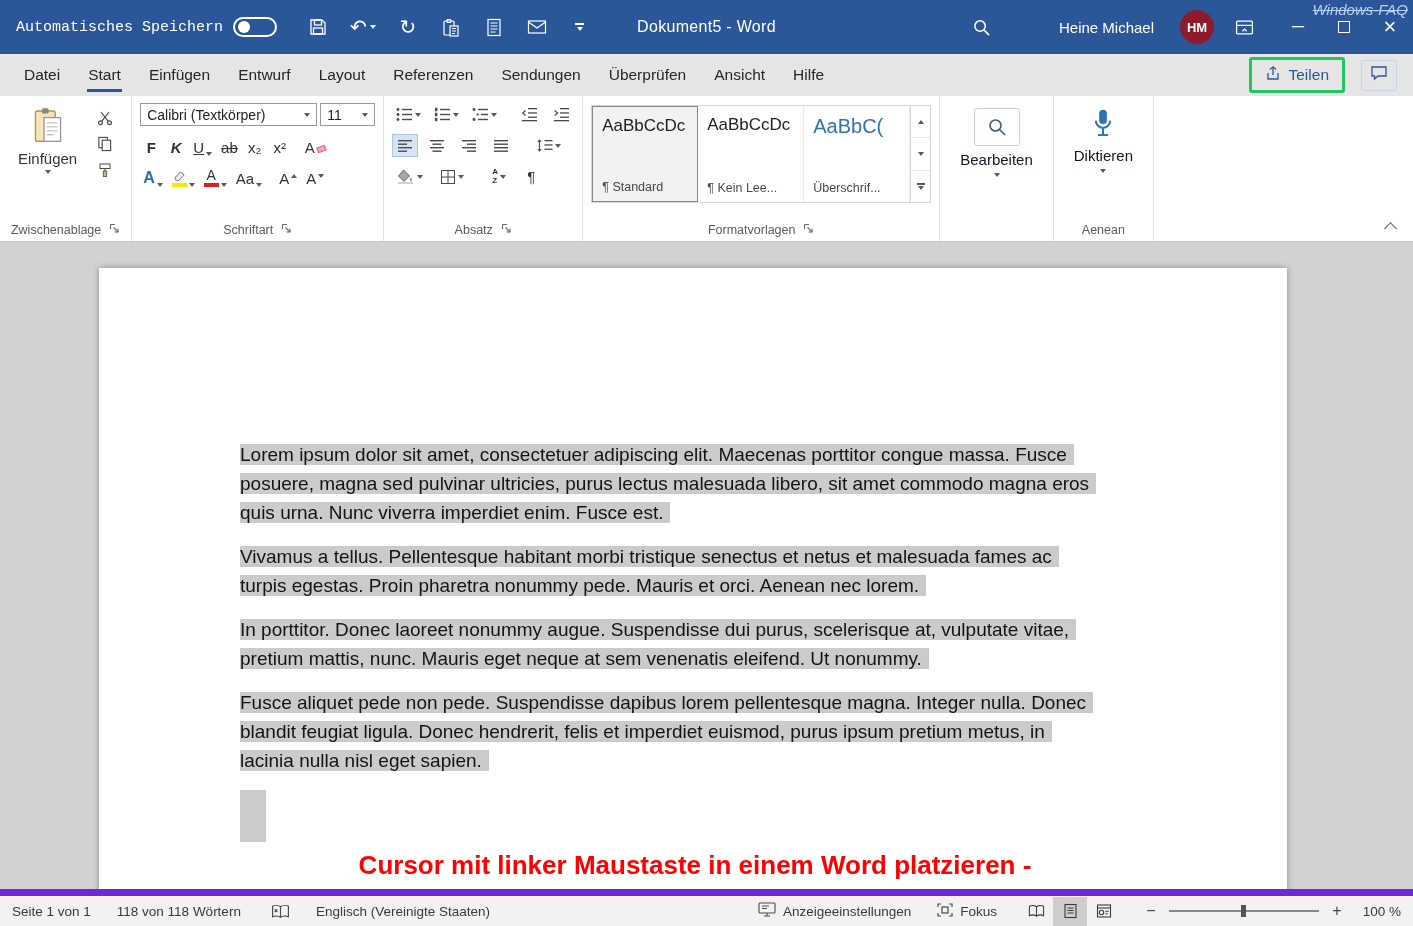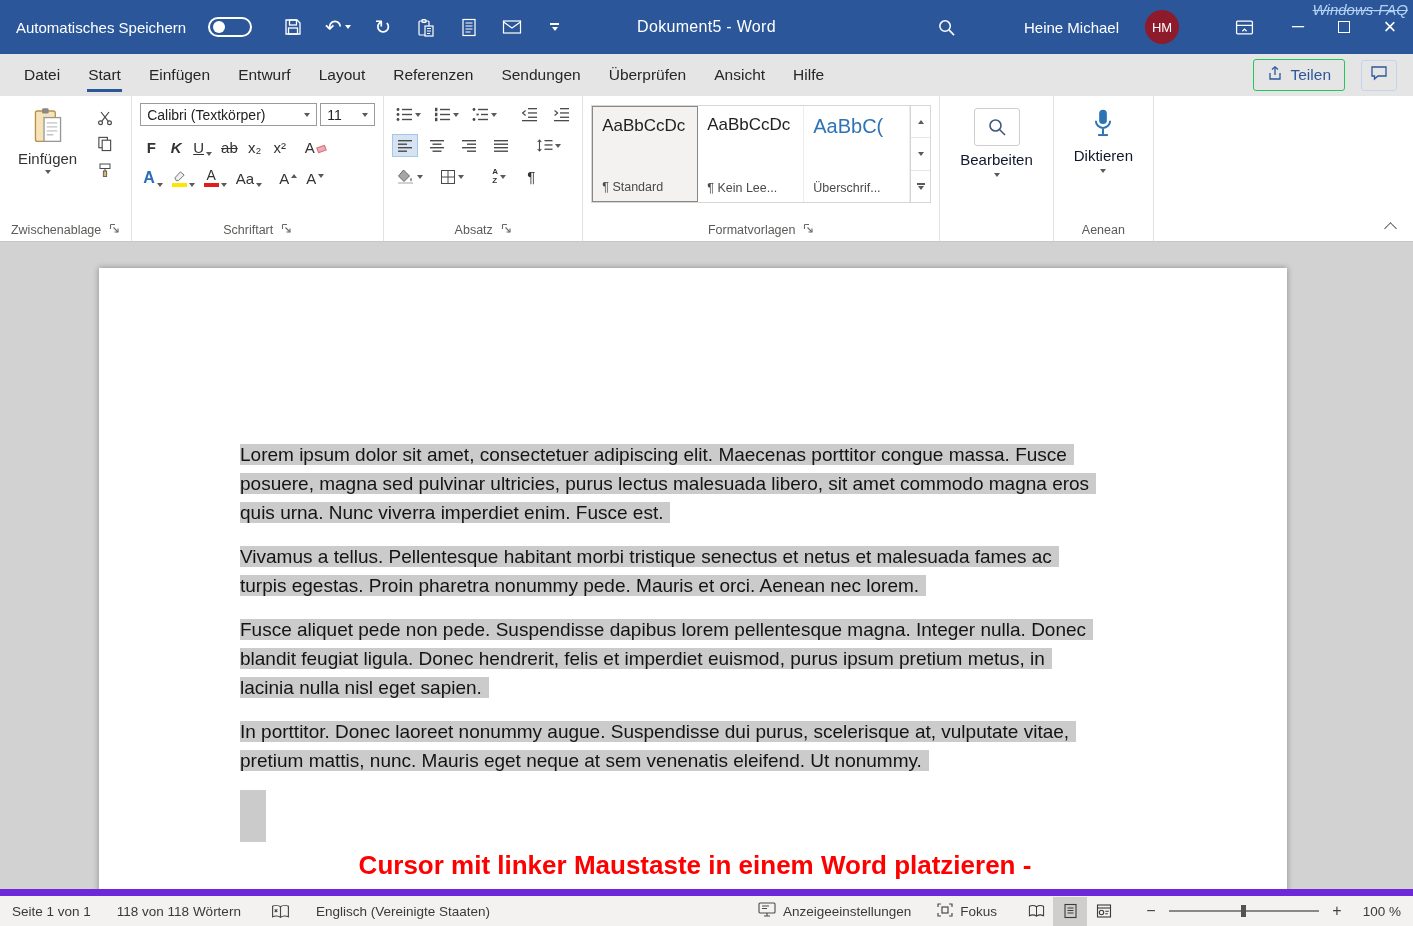--- a/index.html
+++ b/index.html
@@ -1,47 +1,47 @@
 <!DOCTYPE html>
 <html style="--titlebar-bg: #2b579a; --accent: #2b579a; --avatar-bg: #8e1b2b; --selection: #cbcbcb; --red-text: #fe0000; --heading-blue: #2e74b5; --doc-bg: #d2d2d2; --highlight-yellow: #ffe600; --font-color-red: #e21d1d;"><head>
 <meta charset="utf-8">
 <style>
   *{margin:0;padding:0;box-sizing:border-box;}
   html,body{width:1413px;height:926px;overflow:hidden;font-family:"Liberation Sans","DejaVu Sans",sans-serif;}
   .window{width:1413px;height:926px;display:flex;flex-direction:column;background:#fff;}
 
   
   .titlebar{height:54px;background:var(--titlebar-bg,#2b579a);display:flex;align-items:center;color:#fff;padding-left:16px;position:relative;flex-shrink:0;}
-  .autosave{display:flex;align-items:center;gap:22px;font-size:15px;}
+  .autosave{display:flex;align-items:center;gap:10px;font-size:15px;font-family:Liberation Mono, monospace;}
   .toggle{width:44px;height:20px;border:2px solid #fff;border-radius:11px;position:relative;cursor:pointer;}
   .toggle .knob{position:absolute;left:3px;top:2px;width:12px;height:12px;border-radius:50%;background:#fff;}
   .qat{display:flex;align-items:center;gap:21px;margin-left:30px;}
   .ticon{height:24px;min-width:22px;display:flex;align-items:center;justify-content:center;font-size:20px;color:#fff;gap:3px;}
   .doc-title{position:absolute;left:50%;top:0;transform:translateX(-50%);height:54px;display:flex;align-items:center;font-size:16px;letter-spacing:.3px;}
   .tb-right{margin-left:auto;display:flex;align-items:center;height:100%;}
   .tb-search{margin-right:66px;}
   .tb-user{font-size:15px;margin-right:26px;}
-  .avatar{width:34px;height:34px;border-radius:50%;background:var(--avatar-bg,#8e1b2b);display:flex;align-items:center;justify-content:center;font-size:13px;font-weight:400;margin-right:54px;}
+  .avatar{width:34px;height:34px;border-radius:50%;background:var(--avatar-bg,#8e1b2b);display:flex;align-items:center;justify-content:center;font-size:13px;font-weight:700;margin-right:19px;}
   .ribbonopt{margin-right:20px;}
   .wctrl{width:46px;height:100%;display:flex;align-items:center;justify-content:center;font-size:17px;}
   .maxbox{width:12px;height:12px;border:1.4px solid #fff;}
   .watermark{position:absolute;right:5px;top:1px;font-size:15px;font-style:italic;color:#bcd8f8;text-decoration:line-through;opacity:.95;pointer-events:none;}
 
   
   .chev{width:0;height:0;border-left:3.5px solid transparent;border-right:3.5px solid transparent;border-top:4px solid #5a5a5a;display:inline-block;}
   .chev.white{border-top-color:#fff;}
   .chev.up{border-top:none;border-bottom:4px solid #5a5a5a;}
   .chevline{display:inline-flex;flex-direction:column;align-items:center;gap:2px;}
   .chevline .bar{width:9px;height:1.5px;background:#fff;}
 
   
   .tabrow{height:42px;display:flex;align-items:center;background:#e5e5e5;padding:0 10px;flex-shrink:0;}
   .tab{padding:0 14px;height:100%;display:flex;align-items:center;font-size:15.5px;color:#262626;position:relative;cursor:pointer;}
   .tab.active::after{content:"";position:absolute;left:13px;right:13px;bottom:4px;height:3px;background:var(--accent,#2b579a);}
-  .share-btn{margin-left:auto;display:flex;align-items:center;gap:8px;color:var(--accent,#2b579a);font-size:15.5px;border:1px solid #22c55e;border-radius:3px;padding:5px 13px;cursor:pointer;}
+  .share-btn{margin-left:auto;display:flex;align-items:center;gap:8px;color:var(--accent,#2b579a);font-size:15.5px;border:3px solid #22c55e;border-radius:3px;padding:5px 13px;cursor:pointer;}
   .comment-btn{width:36px;height:31px;border:1px solid #c3d5ec;border-radius:3px;display:flex;align-items:center;justify-content:center;margin:0 6px 0 16px;color:var(--accent,#2b579a);cursor:pointer;}
 
   
   .ribbon{height:146px;background:#fff;border-bottom:1px solid #c8c6c4;display:flex;position:relative;flex-shrink:0;}
   .rgroup{position:relative;border-right:1px solid #e4e2e0;padding:7px 8px 24px;display:flex;align-items:flex-start;}
   .glabel{position:absolute;bottom:4px;left:0;right:0;display:flex;align-items:center;justify-content:center;gap:8px;font-size:12.5px;color:#5d5b58;}
   .rbig{display:flex;flex-direction:column;align-items:center;gap:3px;padding:4px 10px;font-size:15px;color:#333;cursor:pointer;}
   .rcol3{display:flex;flex-direction:column;gap:9px;margin:6px 4px 0 10px;}
   .sicon{width:22px;height:17px;display:flex;align-items:center;justify-content:flex-start;cursor:pointer;}
   .fcol{display:flex;flex-direction:column;}
@@ -555,28 +555,28 @@
           <div class="line"><span class="sel">posuere, magna sed pulvinar ultricies, purus lectus malesuada libero, sit amet commodo magna eros</span></div>
           <div class="line"><span class="sel">quis urna. Nunc viverra imperdiet enim. Fusce est.</span></div>
         </div>
 
         <div class="para">
           <div class="line"><span class="sel">Vivamus a tellus. Pellentesque habitant morbi tristique senectus et netus et malesuada fames ac</span></div>
           <div class="line"><span class="sel">turpis egestas. Proin pharetra nonummy pede. Mauris et orci. Aenean nec lorem.</span></div>
         </div>
 
         <div class="para">
+          <div class="line"><span class="sel">In porttitor. Donec laoreet nonummy augue. Suspendisse dui purus, scelerisque at, vulputate vitae,</span></div>
+          <div class="line"><span class="sel">pretium mattis, nunc. Mauris eget neque at sem venenatis eleifend. Ut nonummy.</span></div>
+        </div>
+
+        <div class="para">
           <div class="line"><span class="sel">Fusce aliquet pede non pede. Suspendisse dapibus lorem pellentesque magna. Integer nulla. Donec</span></div>
           <div class="line"><span class="sel">blandit feugiat ligula. Donec hendrerit, felis et imperdiet euismod, purus ipsum pretium metus, in</span></div>
           <div class="line"><span class="sel">lacinia nulla nisl eget sapien.</span></div>
-        </div>
-
-        <div class="para">
-          <div class="line"><span class="sel">In porttitor. Donec laoreet nonummy augue. Suspendisse dui purus, scelerisque at, vulputate vitae,</span></div>
-          <div class="line"><span class="sel">pretium mattis, nunc. Mauris eget neque at sem venenatis eleifend. Ut nonummy.</span></div>
         </div>
 
         <div class="emptysel"></div>
 
         <div class="redblock">
           <div class="redline">Cursor mit linker Maustaste in einem Word platzieren -</div>
           <div class="redline">5 x F8 drücken markiert den ganzen Text.</div>
         </div>
 
       </div>

